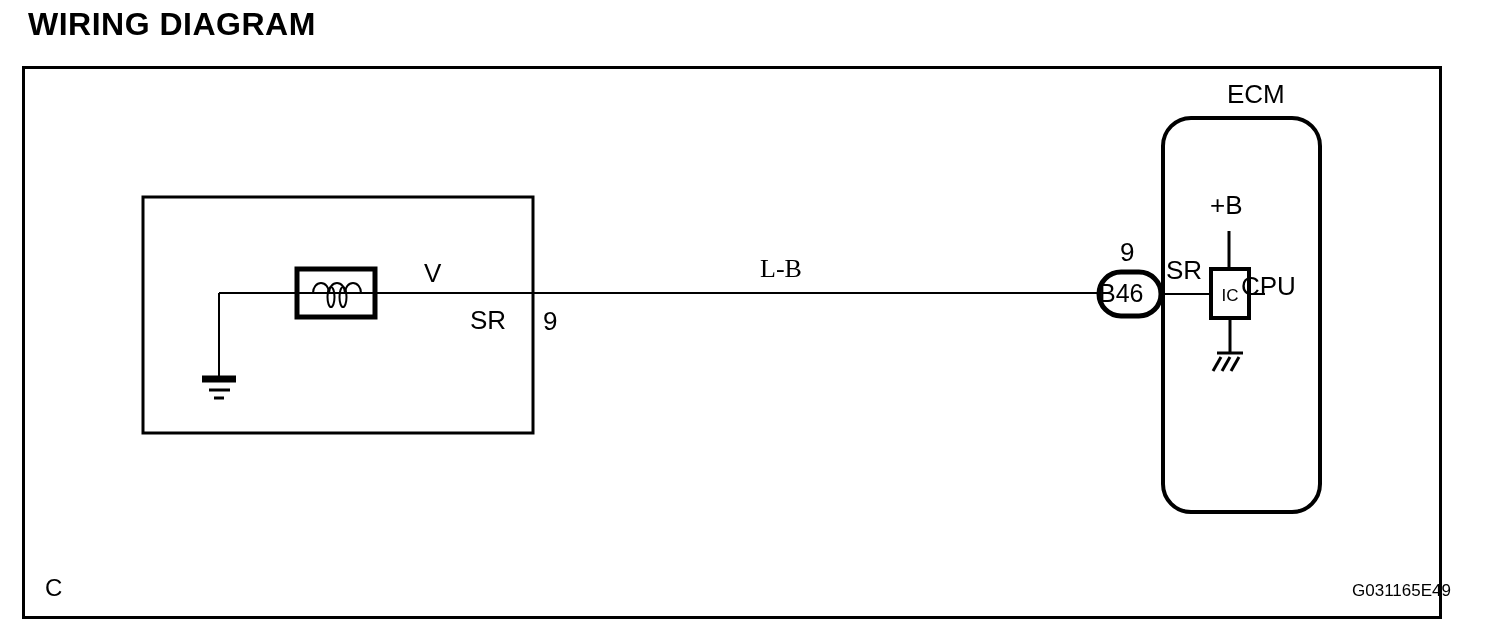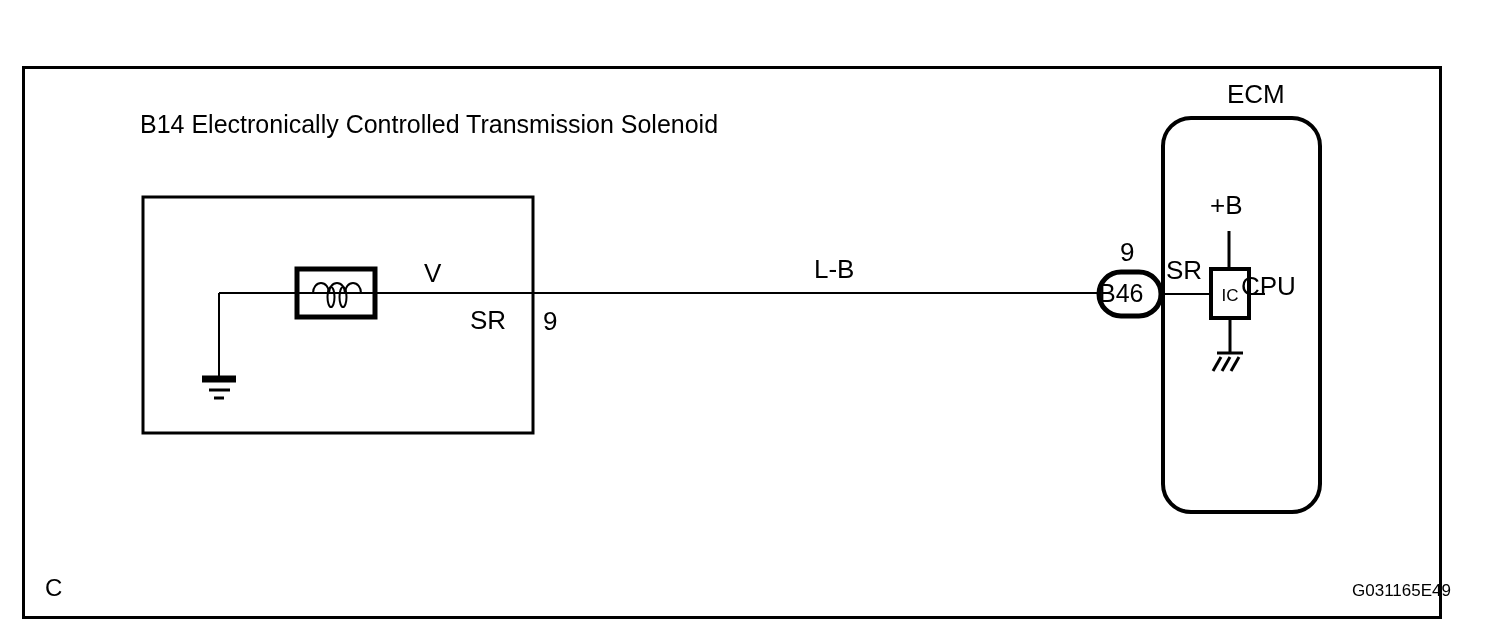--- a/index.html
+++ b/index.html
@@ -44,36 +44,37 @@
   .lbl {
     position: absolute;
     font-size: 26px;
     line-height: 1;
     white-space: nowrap;
   }
   .lbl-component { left: 140px; top: 112px; font-size: 25px; }
   .lbl-v        { left: 424px;  top: 260px; }
   .lbl-sr-left  { left: 470px;  top: 307px; }
   .lbl-9-left   { left: 543px;  top: 308px; }
-  .lbl-lb       { left: 814px;  top: 256px; }
+  .lbl-lb       { left: 760px;  top: 256px; font-family: Liberation Serif, serif; }
   .lbl-9-right  { left: 1120px; top: 239px; }
   .lbl-b46      { left: 1099px; top: 281px; width: 62px; font-size: 25px; }
   .lbl-ecm      { left: 1202px; top: 81px; margin-left: 25px; }
   .lbl-plusb    { left: 1210px; top: 192px; }
   .lbl-sr-right { left: 1166px; top: 257px; }
   .lbl-cpu      { left: 1241px; top: 263px; margin-top: 10px; }
   .lbl-ic       { left: 1211px; top: 287px; width: 38px; text-align: center; font-size: 17px; }
   .lbl-c        { left: 45px;   top: 576px; font-size: 24px; }
   .lbl-figcode  { left: 1352px; top: 582px; font-size: 17px; }
 </style>
 </head>
 <body>
 
 <div class="canvas">
 
+  <div class="page-title">WIRING DIAGRAM</div>
 
   <div class="outer-frame"></div>
 
   <svg class="svg-layer" viewBox="0 0 1504 634" xmlns="http://www.w3.org/2000/svg" fill="none" stroke="#000000">
 
     <rect x="143" y="197" width="390" height="236" stroke-width="3"></rect>
 
     <line x1="219" y1="293" x2="1100" y2="293" stroke-width="2"></line>
 
     <g>
@@ -104,21 +105,20 @@
 
     <g>
       <line x1="1230" y1="318" x2="1230" y2="352" stroke-width="3"></line>
       <line x1="1217" y1="353" x2="1243" y2="353" stroke-width="3"></line>
       <line x1="1221" y1="357" x2="1213" y2="371" stroke-width="3"></line>
       <line x1="1230" y1="357" x2="1222" y2="371" stroke-width="3"></line>
       <line x1="1239" y1="357" x2="1231" y2="371" stroke-width="3"></line>
     </g>
   </svg>
 
-  <div class="lbl lbl-component">B14 Electronically Controlled Transmission Solenoid</div>
   <div class="lbl lbl-v">V</div>
   <div class="lbl lbl-sr-left">SR</div>
   <div class="lbl lbl-9-left">9</div>
   <div class="lbl lbl-lb">L-B</div>
   <div class="lbl lbl-9-right">9</div>
   <div class="lbl lbl-b46">B46</div>
   <div class="lbl lbl-ecm">ECM</div>
   <div class="lbl lbl-plusb">+B</div>
   <div class="lbl lbl-sr-right">SR</div>
   <div class="lbl lbl-cpu">CPU</div>

